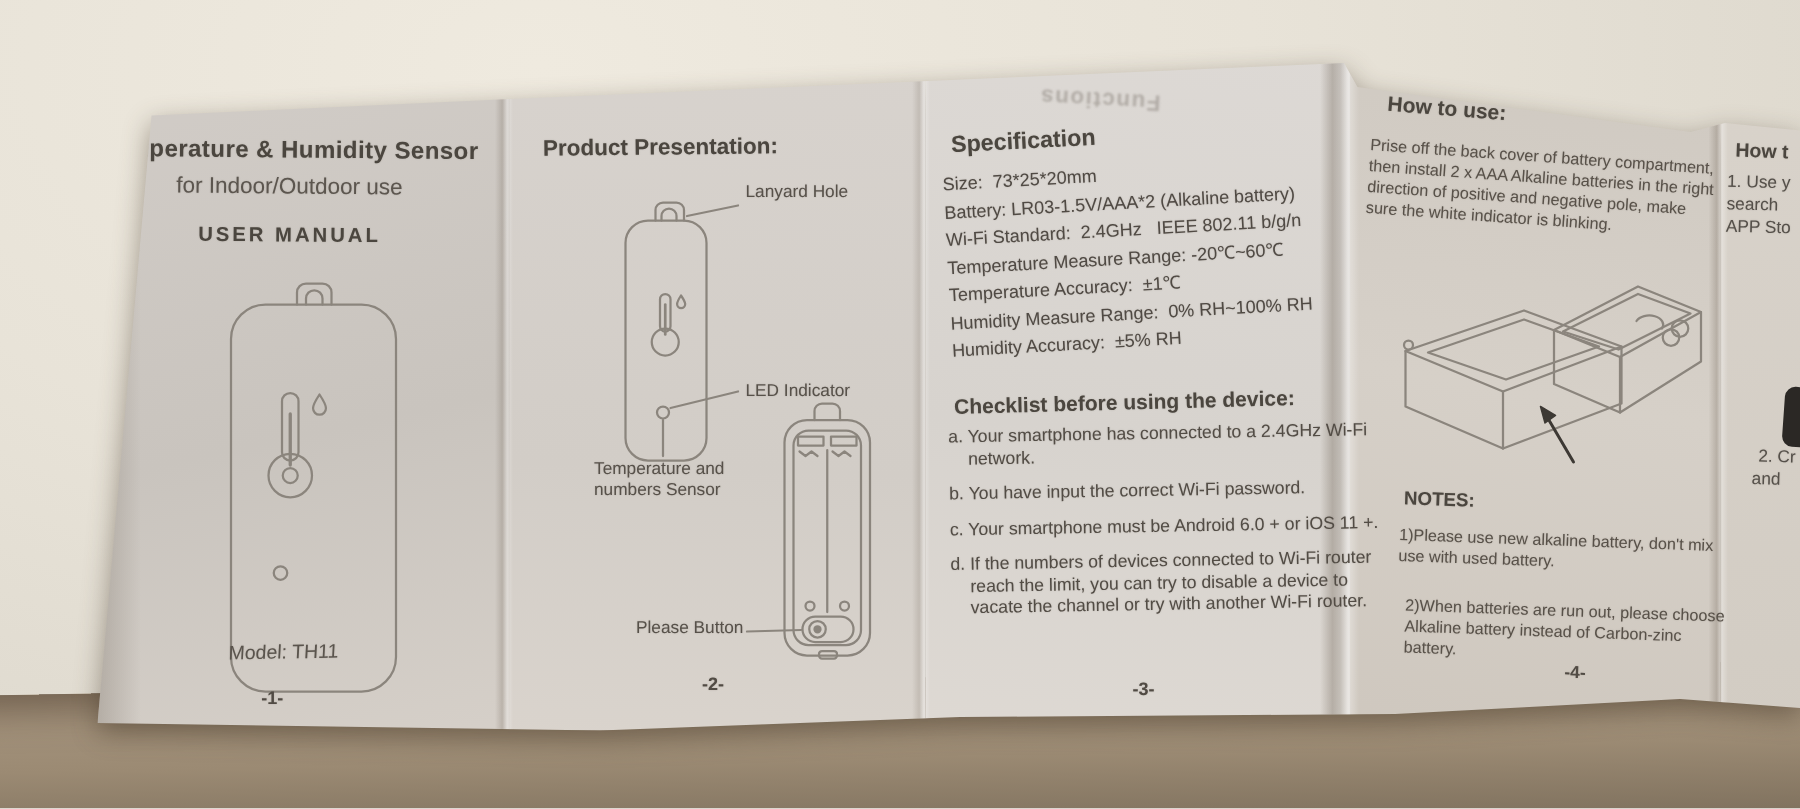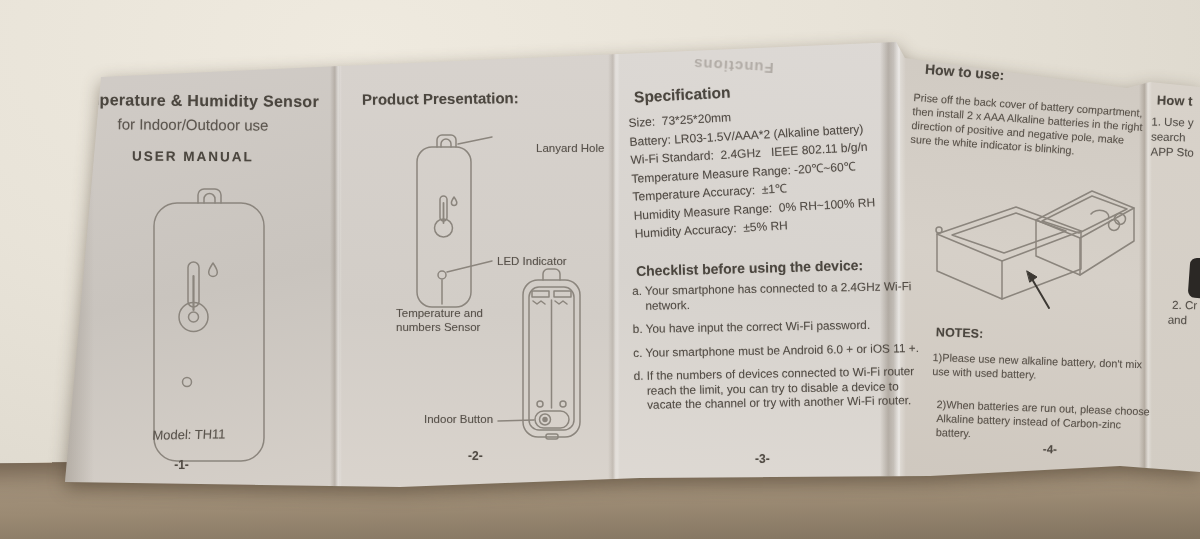--- a/index.html
+++ b/index.html
@@ -43,21 +43,21 @@
   
   .t1 { left:62px; top:92px; width:262px; font-size:16px; letter-spacing:0.3px; transform:rotate(0.5deg); }
   .t2 { left:62px; top:116px; width:262px; font-size:15px; color:#5c564f; transform:rotate(0.5deg); }
   .t3 { left:62px; top:149px; width:262px; font-size:13.5px; font-weight:bold; letter-spacing:2px; color:#4b463f; transform:rotate(0.4deg); }
   .model { left:64px; top:427px; width:250px; font-size:13px; color:#5a544d; transform:rotate(-1deg) skewX(-4deg); }
   .pg1 { left:64px; top:458px; width:235px; }
 
   
   .pp-head { left:362px; top:90px; font-size:15px; transform:rotate(-0.6deg); }
   .lbl { font-size:11.5px; color:#57514a; }
-  .lanyard { left:497px; top:142px;margin-left:39px; }
+  .lanyard { left:497px; top:122px; }
   .led { left:497px; top:255px; }
   .sensor { left:396px; top:306px; line-height:14px; }
   .reset { left:424px; top:413px; }
   .pg2 { left:468px; top:449px; }
 
   
   .spec-head { left:634px; top:86px; font-size:15.5px; transform:rotate(-3deg); }
   .specs { left:628px; top:114px; width:280px; font-size:12px; line-height:18.5px;
     transform:rotate(-3.2deg); transform-origin:left top; color:#504a44; }
   .specs div { white-space:pre; }
@@ -174,21 +174,21 @@
           <rect x="206" y="314" width="12" height="5" rx="2"></rect>
         </g>
       </g>
     </svg>
     <div class="abs txt lbl lanyard">Lanyard Hole</div>
     <div class="abs txt lbl led">LED Indicator</div>
     <div class="abs txt lbl sensor">
       <div>Temperature and</div>
       <div>numbers Sensor</div>
     </div>
-    <div class="abs txt lbl reset">Indoor Button</div>
+    <div class="abs txt lbl reset">Please Button</div>
     <div class="abs txt pg pg2">-2-</div>
 
     <div class="abs txt h-big spec-head">Specification</div>
     <div class="abs txt specs">
       <div>Size:  73*25*20mm</div>
       <div>Battery: LR03-1.5V/AAA*2 (Alkaline battery)</div>
       <div>Wi-Fi Standard:  2.4GHz   IEEE 802.11 b/g/n</div>
       <div>Temperature Measure Range: -20℃~60℃</div>
       <div>Temperature Accuracy:  ±1℃</div>
       <div>Humidity Measure Range:  0% RH~100% RH</div>

